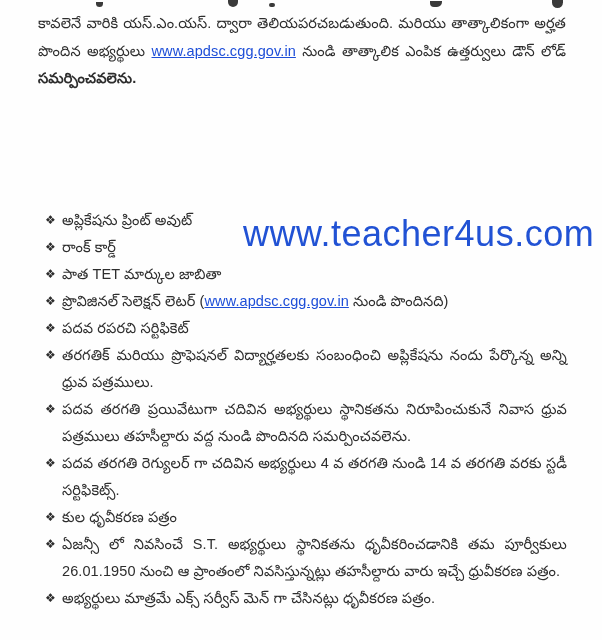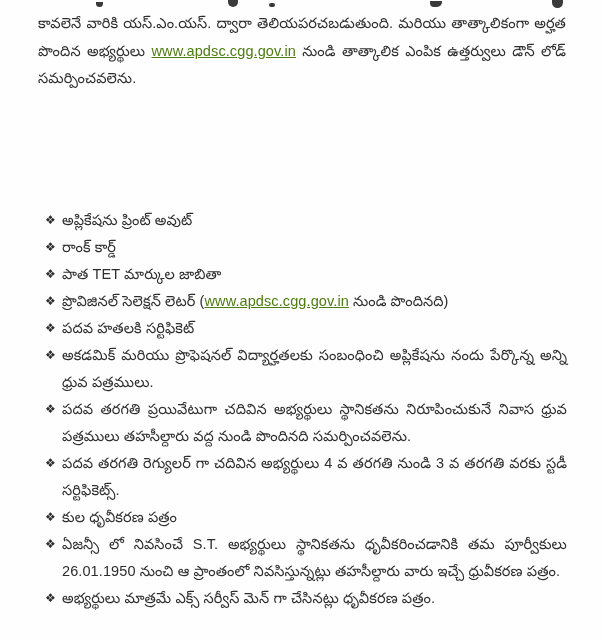--- a/index.html
+++ b/index.html
@@ -35,23 +35,24 @@
   .pline {
     line-height: 27.5px;
     text-align: justify;
     text-align-last: justify;
     white-space: nowrap;
     letter-spacing: 0.1px;
   }
   .pline.last {
     text-align: right;
     text-align-last: left;
+    font-weight: bold;
   }
   a.doclink {
-    color: #4d7c0f;
+    color: #1d4ed8;
     text-decoration: underline;
     cursor: pointer;
   }
   .req-list {
     position: absolute;
     left: 45px;
     top: 207px;
     width: 522px;
     font-size: 14.5px;
   }
@@ -114,42 +115,43 @@
       <div class="req-item">
         <span class="bullet">❖</span>
         <span class="li-text">పాత TET మార్కుల జాబితా</span>
       </div>
       <div class="req-item">
         <span class="bullet">❖</span>
         <span class="li-text"><span>ప్రొవిజినల్ సెలెక్షన్ లెటర్ (</span><a class="doclink" href="#">www.apdsc.cgg.gov.in</a><span> నుండి పొందినది)</span></span>
       </div>
       <div class="req-item">
         <span class="bullet">❖</span>
-        <span class="li-text">పదవ హతలకి సర్టిఫికెట్</span>
+        <span class="li-text">పదవ రపరచి సర్టిఫికెట్</span>
       </div>
       <div class="req-item">
         <span class="bullet">❖</span>
-        <span class="li-text">అకడమిక్ మరియు ప్రొఫెషనల్ విద్యార్హతలకు సంబంధించి అప్లికేషను నందు పేర్కొన్న అన్ని ధ్రువ పత్రములు.</span>
+        <span class="li-text">తరగతిక్ మరియు ప్రొఫెషనల్ విద్యార్హతలకు సంబంధించి అప్లికేషను నందు పేర్కొన్న అన్ని ధ్రువ పత్రములు.</span>
       </div>
       <div class="req-item">
         <span class="bullet">❖</span>
         <span class="li-text">పదవ తరగతి ప్రయివేటుగా చదివిన అభ్యర్థులు స్థానికతను నిరూపించుకునే నివాస ధ్రువ పత్రములు తహసీల్దారు వద్ద నుండి పొందినది సమర్పించవలెను.</span>
       </div>
       <div class="req-item">
         <span class="bullet">❖</span>
-        <span class="li-text">పదవ తరగతి రెగ్యులర్ గా చదివిన అభ్యర్థులు 4 వ తరగతి నుండి 3 వ తరగతి వరకు స్టడీ సర్టిఫికెట్స్.</span>
+        <span class="li-text">పదవ తరగతి రెగ్యులర్ గా చదివిన అభ్యర్థులు 4 వ తరగతి నుండి 14 వ తరగతి వరకు స్టడీ సర్టిఫికెట్స్.</span>
       </div>
       <div class="req-item">
         <span class="bullet">❖</span>
         <span class="li-text">కుల ధృవీకరణ పత్రం</span>
       </div>
       <div class="req-item">
         <span class="bullet">❖</span>
         <span class="li-text">ఏజన్సీ లో నివసించే S.T. అభ్యర్థులు స్థానికతను ధృవీకరించడానికి తమ పూర్వీకులు 26.01.1950 నుంచి ఆ ప్రాంతంలో నివసిస్తున్నట్లు తహసీల్దారు వారు ఇచ్చే ధ్రువీకరణ పత్రం.</span>
       </div>
       <div class="req-item">
         <span class="bullet">❖</span>
         <span class="li-text">అభ్యర్థులు మాత్రమే ఎక్స్ సర్వీస్ మెన్ గా చేసినట్లు ధృవీకరణ పత్రం.</span>
       </div>
     </div>
 
+  <div class="watermark">www.teacher4us.com</div>
 
 </div>
 
 </body></html>

